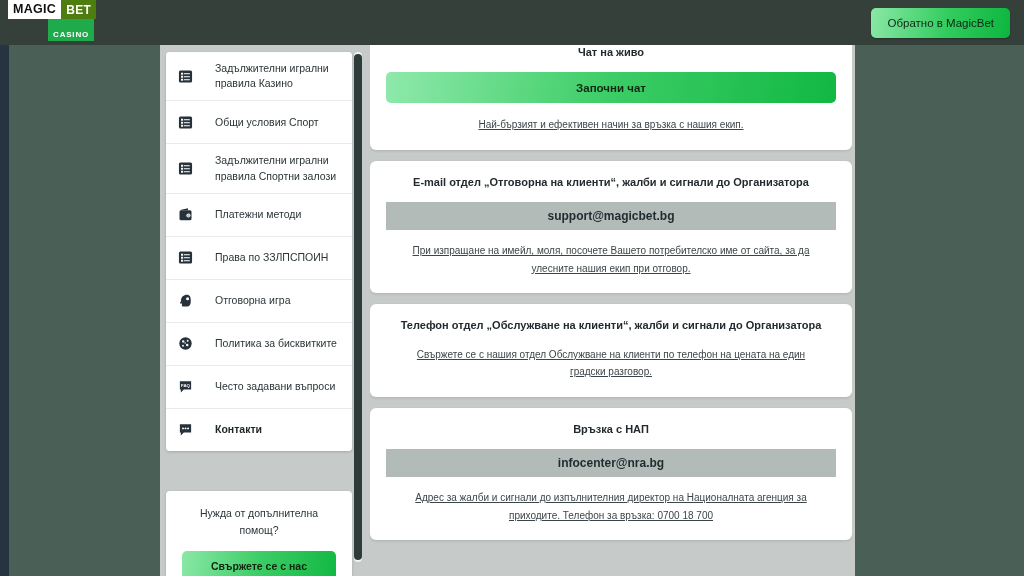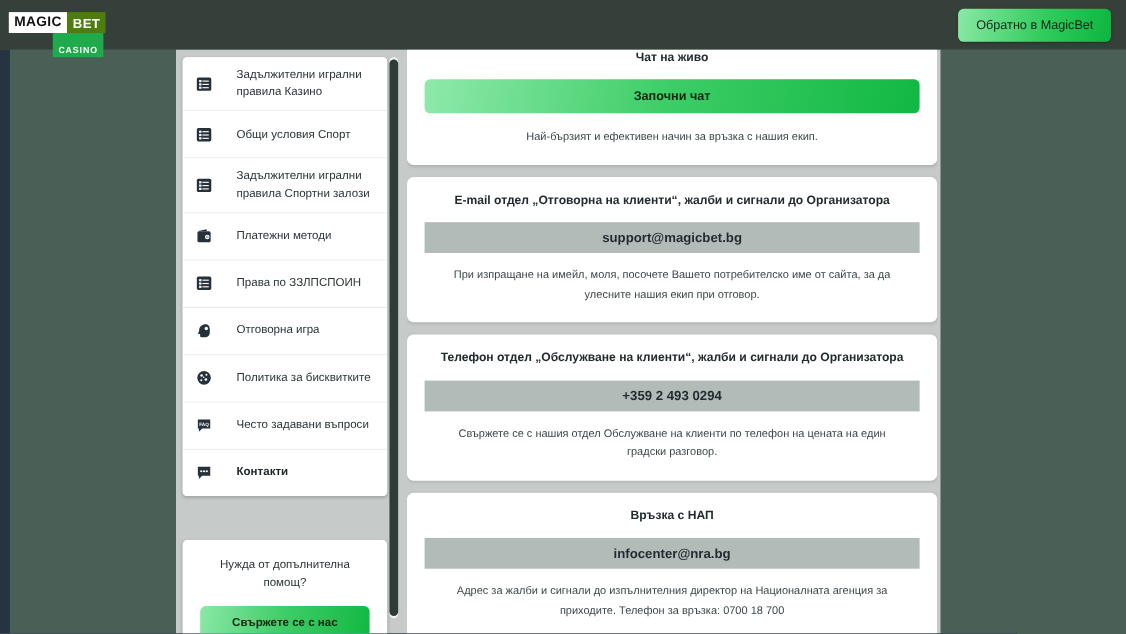--- a/index.html
+++ b/index.html
@@ -26,21 +26,21 @@
     top: 0; left: 0;
     width: 1024px;
     height: 45px;
     background: #344039;
     z-index: 30;
   }
 
   .logo {
     position: absolute;
     left: 8px;
-    top: 11px;
+    top: 0;
     width: 86px;
     height: 30px;
   }
   .logo-row {
     display: flex;
     height: 19px;
   }
   .logo-magic {
     background: #ffffff;
     color: #111111;
@@ -273,20 +273,21 @@
     justify-content: center;
     box-sizing: border-box;
     margin-bottom: 12px;
     cursor: pointer;
   }
   .card-note {
     font-size: 10px;
     color: #3c4649;
     line-height: 1.75;
     padding: 0 12px;
+    text-decoration: underline;
   }
 
   
   .card.first {
     margin-top: -6px;
     padding-top: 6px;
   }
 </style>
 </head>
 <body>
@@ -433,21 +434,20 @@
         <button class="chat-btn">Започни чат</button>
         <div class="card-note">Най-бързият и ефективен начин за връзка с нашия екип.</div>
       </div>
       <div class="card">
         <div class="card-title">E-mail отдел „Отговорна на клиенти“, жалби и сигнали до Организатора</div>
         <div class="value-box">support@magicbet.bg</div>
         <div class="card-note">При изпращане на имейл, моля, посочете Вашето потребителско име от сайта, за да улесните нашия екип при отговор.</div>
       </div>
       <div class="card">
         <div class="card-title">Телефон отдел „Обслужване на клиенти“, жалби и сигнали до Организатора</div>
-        <div class="value-box">+359 2 493 0294</div>
         <div class="card-note">Свържете се с нашия отдел Обслужване на клиенти по телефон на цената на един градски разговор.</div>
       </div>
       <div class="card">
         <div class="card-title">Връзка с НАП</div>
         <div class="value-box">infocenter@nra.bg</div>
         <div class="card-note">Адрес за жалби и сигнали до изпълнителния директор на Националната агенция за приходите. Телефон за връзка: 0700 18 700</div>
       </div>
     </div>
 
 </div>

